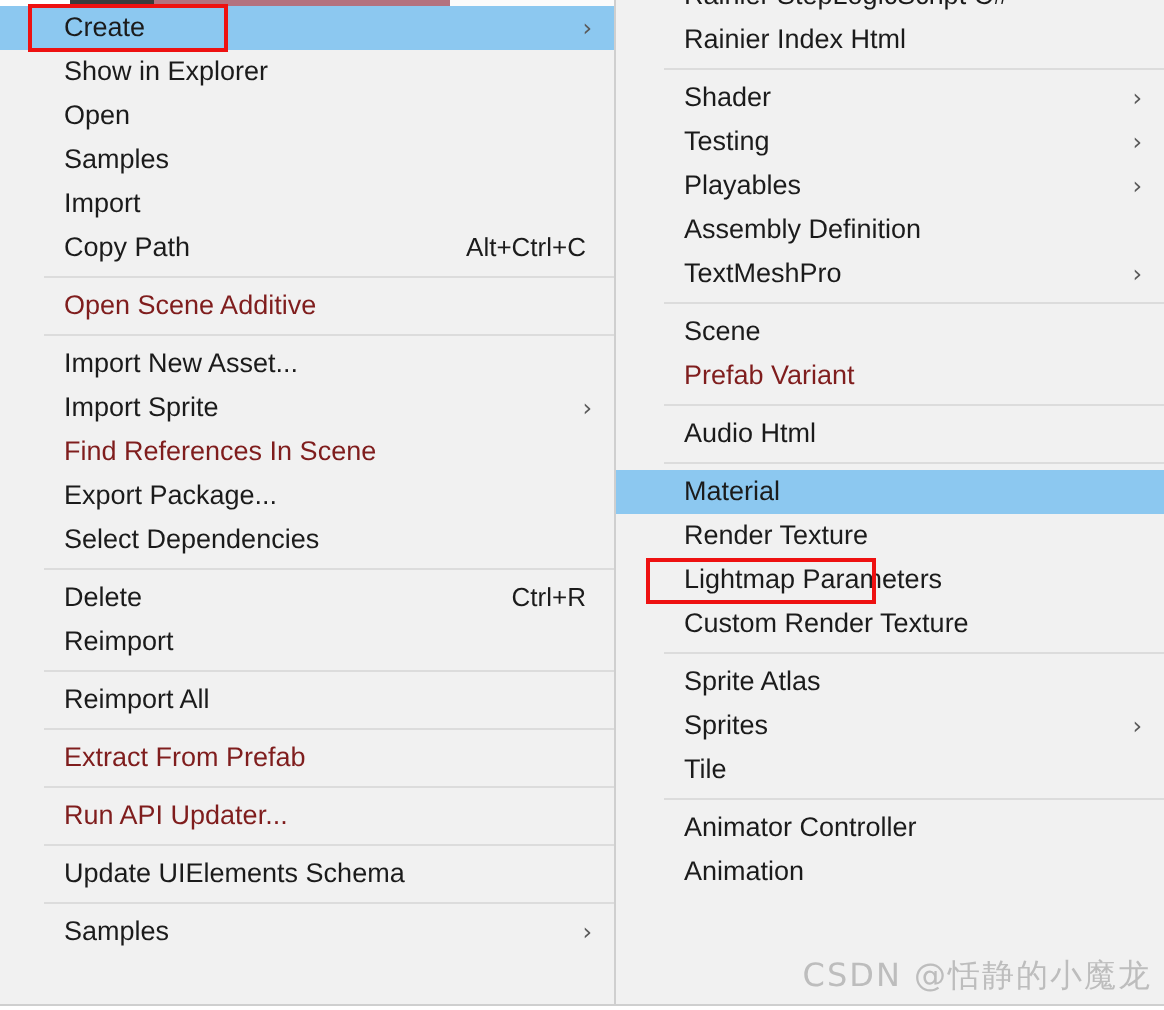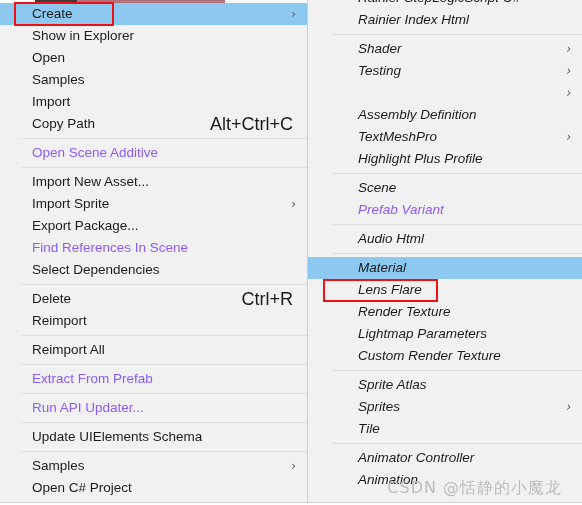--- a/index.html
+++ b/index.html
@@ -68,40 +68,40 @@
   .menu-item {
     position: relative;
     height: 22px;
     line-height: 22px;
     padding-left: 32px;
     padding-right: 10px;
     white-space: nowrap;
     cursor: default;
     box-sizing: border-box;
   }
-  #create-submenu .menu-item { padding-left: 50px; font-style: italic; }
-
-  .menu-item.disabled { color: #8b5cf6; }
+  #create-submenu .menu-item { padding-left: 34px; }
+
+  .menu-item.disabled { color: #7f1d1d; }
 
   .menu-item.highlight {
     background: #8cc8f0;
   }
 
   .item-label {
     display: inline-block;
     vertical-align: top;
   }
 
   .shortcut {
     position: absolute;
     right: 14px;
     top: 0;
     line-height: 22px;
     color: #1b1b1b;
-    font-size: 18px;
+    font-size: 13px;
   }
 
   .arrow {
     position: absolute;
     right: 11px;
     top: 0;
     line-height: 22px;
     color: #5a5a5a;
     font-size: 12px;
     font-family: "DejaVu Sans", sans-serif;
@@ -126,21 +126,21 @@
     width: 100px; height: 24px;
   }
   #redbox-material {
     left: 323px; top: 279px;
     width: 115px; height: 23px;
   }
 
   
   #watermark {
     position: absolute;
-    right: 20px;
+    right: 6px;
     bottom: 6px;
     font-size: 16px;
     color: #bdbdbd;
     letter-spacing: 1px;
     pointer-events: none;
     font-family: "DejaVu Sans", sans-serif;
     white-space: nowrap;
   }
 </style>
 </head>
@@ -157,57 +157,54 @@
     <div class="menu-item"><span class="item-label">Show in Explorer</span></div>
     <div class="menu-item"><span class="item-label">Open</span></div>
     <div class="menu-item"><span class="item-label">Samples</span></div>
     <div class="menu-item"><span class="item-label">Import</span></div>
     <div class="menu-item"><span class="item-label">Copy Path</span><span class="shortcut">Alt+Ctrl+C</span></div>
     <div class="separator"></div>
     <div class="menu-item disabled"><span class="item-label">Open Scene Additive</span></div>
     <div class="separator"></div>
     <div class="menu-item"><span class="item-label">Import New Asset...</span></div>
     <div class="menu-item"><span class="item-label">Import Sprite</span><span class="arrow">›</span></div>
+    <div class="menu-item disabled"><span class="item-label">Find References In Scene</span></div>
     <div class="menu-item"><span class="item-label">Export Package...</span></div>
-    <div class="menu-item disabled"><span class="item-label">Find References In Scene</span></div>
     <div class="menu-item"><span class="item-label">Select Dependencies</span></div>
     <div class="separator"></div>
     <div class="menu-item"><span class="item-label">Delete</span><span class="shortcut">Ctrl+R</span></div>
     <div class="menu-item"><span class="item-label">Reimport</span></div>
     <div class="separator"></div>
     <div class="menu-item"><span class="item-label">Reimport All</span></div>
     <div class="separator"></div>
     <div class="menu-item disabled"><span class="item-label">Extract From Prefab</span></div>
     <div class="separator"></div>
     <div class="menu-item disabled"><span class="item-label">Run API Updater...</span></div>
     <div class="separator"></div>
     <div class="menu-item"><span class="item-label">Update UIElements Schema</span></div>
     <div class="separator"></div>
     <div class="menu-item"><span class="item-label">Samples</span><span class="arrow">›</span></div>
-    <div class="menu-item"><span class="item-label">Open C# Project</span></div>
   </div>
 
 <div class="menu" id="create-submenu">
     <div class="menu-item" style="margin-top: -13px;"><span class="item-label">Rainier StepLogicScript C#</span></div>
     <div class="menu-item"><span class="item-label">Rainier Index Html</span></div>
     <div class="separator"></div>
     <div class="menu-item"><span class="item-label">Shader</span><span class="arrow">›</span></div>
     <div class="menu-item"><span class="item-label">Testing</span><span class="arrow">›</span></div>
-    <div class="menu-item"><span class="arrow">›</span></div>
+    <div class="menu-item"><span class="item-label">Playables</span><span class="arrow">›</span></div>
     <div class="menu-item"><span class="item-label">Assembly Definition</span></div>
     <div class="menu-item"><span class="item-label">TextMeshPro</span><span class="arrow">›</span></div>
-    <div class="menu-item"><span class="item-label">Highlight Plus Profile</span></div>
     <div class="separator"></div>
     <div class="menu-item"><span class="item-label">Scene</span></div>
     <div class="menu-item disabled"><span class="item-label">Prefab Variant</span></div>
     <div class="separator"></div>
     <div class="menu-item"><span class="item-label">Audio Html</span></div>
     <div class="separator"></div>
     <div class="menu-item highlight"><span class="item-label">Material</span></div>
-    <div class="menu-item"><span class="item-label">Lens Flare</span></div>
     <div class="menu-item"><span class="item-label">Render Texture</span></div>
     <div class="menu-item"><span class="item-label">Lightmap Parameters</span></div>
     <div class="menu-item"><span class="item-label">Custom Render Texture</span></div>
     <div class="separator"></div>
     <div class="menu-item"><span class="item-label">Sprite Atlas</span></div>
     <div class="menu-item"><span class="item-label">Sprites</span><span class="arrow">›</span></div>
     <div class="menu-item"><span class="item-label">Tile</span></div>
     <div class="separator"></div>
     <div class="menu-item"><span class="item-label">Animator Controller</span></div>
     <div class="menu-item"><span class="item-label">Animation</span></div>

